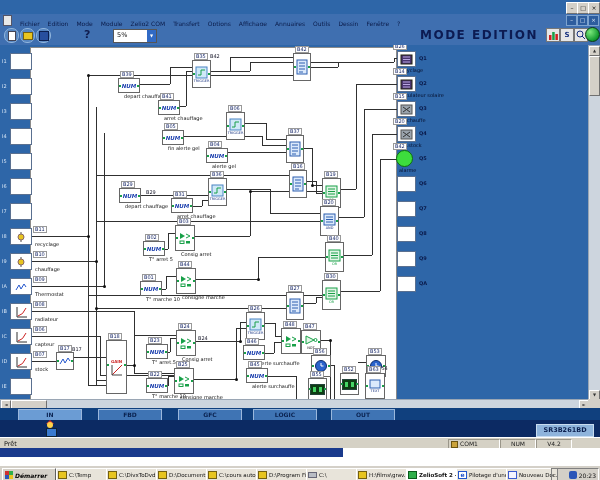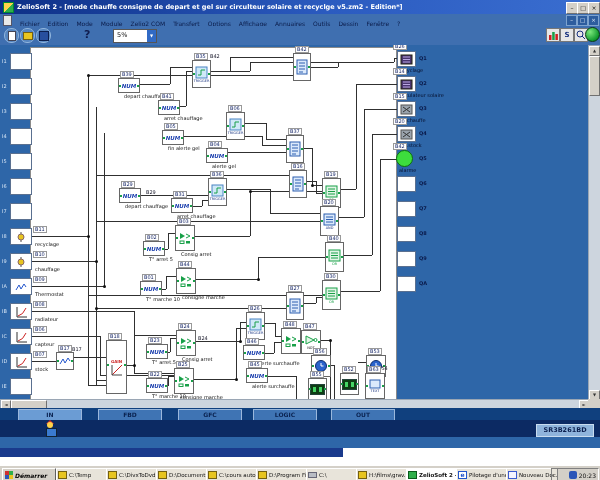--- a/index.html
+++ b/index.html
@@ -107,24 +107,20 @@
   #tray{position:absolute;right:1px;top:2px;width:42px;height:12px;border:1px solid #808080;
     border-bottom-color:#fff;border-right-color:#fff;display:flex;align-items:center;justify-content:flex-end;gap:2px;padding:0 2px;}
   #tray-icon{width:8px;height:8px;background:#2a55b8;border-radius:2px;}
   #clock{font-size:6px;color:#111;}
 </style>
 </head>
 <body>
 
 <div id="root">
 
-  <div id="titlebar" class="abs">
-    <div id="title-icon"></div>
-    <div id="title-text">ZelioSoft 2 - [mode chauffe consigne de depart et gel sur circulteur solaire et recyclge v5.zm2 - Edition*]</div>
-  </div>
   <div class="winbtn" style="left:566px;">–</div>
   <div class="winbtn" style="left:577px;">□</div>
   <div class="winbtn" style="left:588px;">×</div>
 
   <div id="menubar" class="abs">
     <div id="menu-doc-icon"></div>
     <span id="menu-items"><span class="menu-item">Fichier</span><span class="menu-item">Edition</span><span class="menu-item">Mode</span><span class="menu-item">Module</span><span class="menu-item">Zelio2 COM</span><span class="menu-item">Transfert</span><span class="menu-item">Options</span><span class="menu-item">Affichage</span><span class="menu-item">Annuaires</span><span class="menu-item">Outils</span><span class="menu-item">Dessin</span><span class="menu-item">Fenêtre</span><span class="menu-item">?</span></span>
   </div>
   <div class="mdibtn" style="left:566px;top:15px;">–</div>
   <div class="mdibtn" style="left:577px;top:15px;">□</div>
@@ -138,20 +134,21 @@
       <div class="folder-glyph"></div>
     </div>
   <div class="tbtn" style="left:36px;top:28px;">
       <div class="floppy-glyph"></div>
     </div>
   <div id="help-q" class="abs">?</div>
   <div id="zoombox" class="abs">
     <div id="zoomval">5%</div>
     <div id="zoomarrow">▼</div>
   </div>
+  <div id="mode-label" class="abs">MODE EDITION</div>
   <div class="modebtn" style="left:546px;">
     <svg width="9" height="9">
         <rect x="0" y="4" width="2.5" height="5" fill="#d02020"></rect>
         <rect x="3.2" y="1" width="2.5" height="8" fill="#18a048"></rect>
         <rect x="6.4" y="3" width="2.5" height="6" fill="#d02020"></rect>
       </svg>
   </div>
   <div class="modebtn" style="left:560px;">S</div>
   <div class="modebtn" style="left:574px;">
     <svg width="10" height="10">
@@ -692,20 +689,33 @@
     </div>
 
   <div id="navstrip" class="abs"></div>
   <div id="mascot" class="abs">
     <div class="hat"></div>
       <div class="head"></div>
       <div class="body"></div>
   </div>
   <div id="module-chip" class="abs">SR3B261BD</div>
 
+  <div id="statusbar" class="abs">
+    <div id="status-ready">Prêt</div>
+    <div class="status-cell" style="left:448px;width:46px;">
+      <span class="plug"></span>
+      <span>COM1</span>
+    </div>
+    <div class="status-cell" style="left:500px;width:30px;justify-content:center;">
+      <span>NUM</span>
+    </div>
+    <div class="status-cell" style="left:536px;width:30px;justify-content:center;">
+      <span>V4.2</span>
+    </div>
+  </div>
 
   <div id="bgstrip" class="abs">
     <div class="navypart"></div>
   </div>
 
   <div id="taskbar" class="abs">
     <div id="startbtn">
       <span class="flag">
         <i style="background:#d03030;"></i>
           <i style="background:#2fae4a;"></i>

